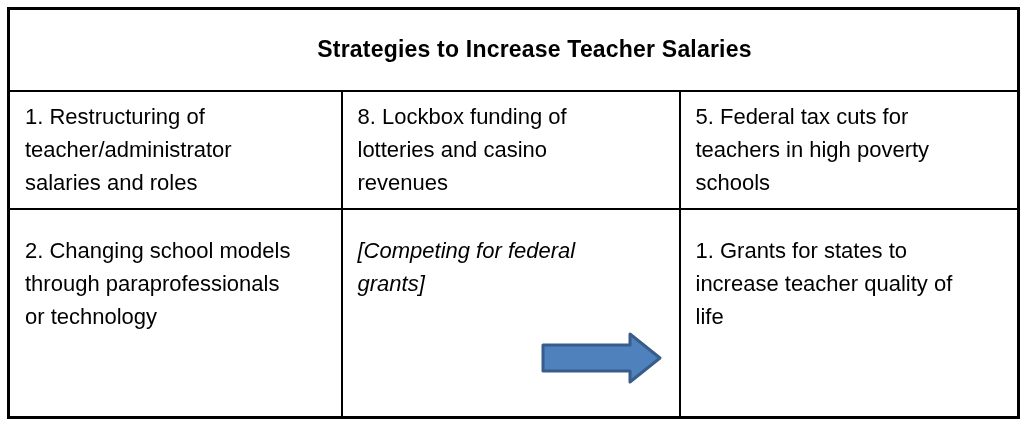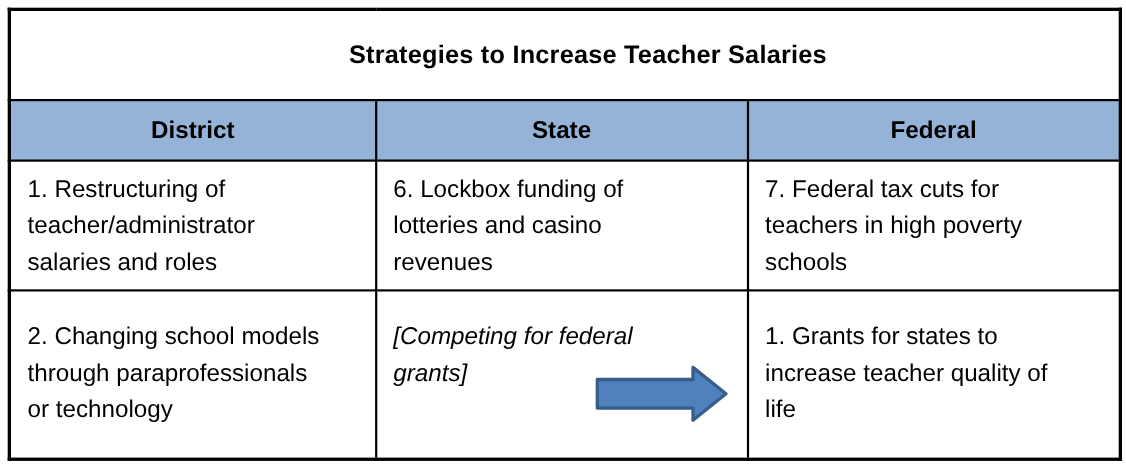--- a/index.html
+++ b/index.html
@@ -73,33 +73,28 @@
   <table class="strategies">
     <colgroup>
       <col class="c1">
         <col class="c2">
         <col class="c3">
     </colgroup>
     <tbody>
       <tr class="title-row">
         <td colspan="3">Strategies to Increase Teacher Salaries</td>
       </tr>
-      <tr class="header-row">
-        <th>District</th>
-        <th>State</th>
-        <th>Federal</th>
-      </tr>
       <tr class="body-row row-1">
         <td>1. Restructuring of
 teacher/administrator
 salaries and roles</td>
-        <td>6. Lockbox funding of
+        <td>8. Lockbox funding of
 lotteries and casino
 revenues</td>
-        <td>7. Federal tax cuts for
+        <td>5. Federal tax cuts for
 teachers in high poverty
 schools</td>
       </tr>
       <tr class="body-row row-2">
         <td>2. Changing school models
 through paraprofessionals
 or technology</td>
         <td class="note-cell">[Competing for federal
 grants]</td>
         <td>1. Grants for states to

